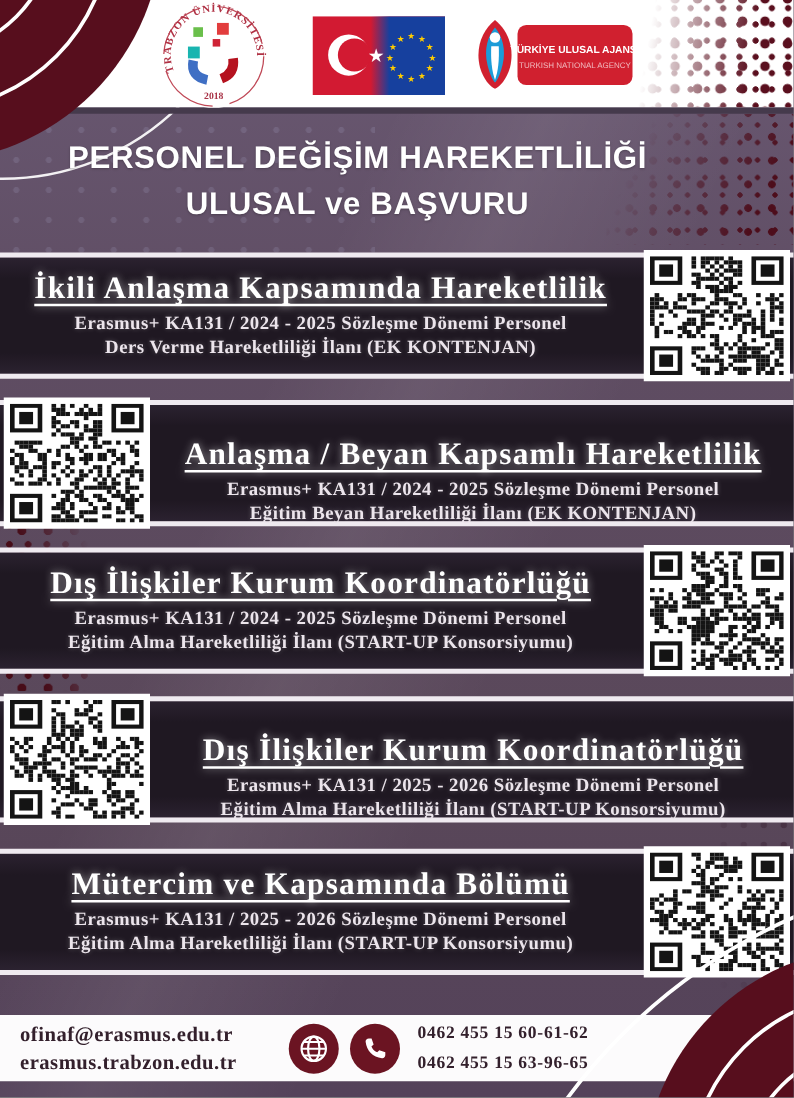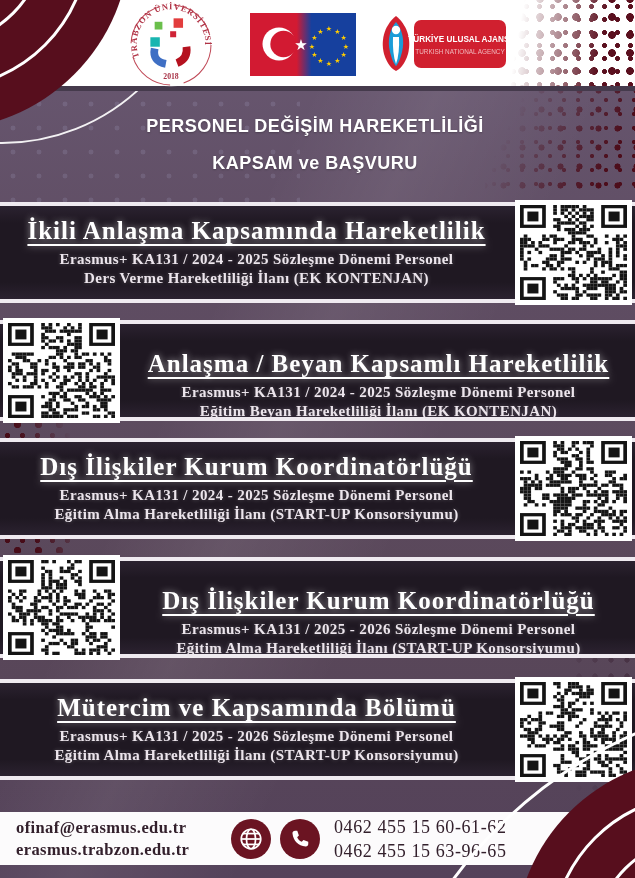--- a/index.html
+++ b/index.html
@@ -42,22 +42,22 @@
   .arc-title{position:absolute;left:-200px;top:-260px;width:400px;height:400px;border-radius:50%;
     border:2px solid rgba(255,255,255,.92);z-index:2;pointer-events:none;}
   .corner-br{position:absolute;right:-250px;bottom:-250px;width:370px;height:370px;z-index:7;pointer-events:none;}
   .corner-br .disc{position:absolute;inset:0;border-radius:50%;background:#570e1d;}
   .corner-br .ring1{position:absolute;inset:35px;border-radius:50%;border:3px solid #fff;}
   .corner-br .ring2{position:absolute;inset:78px;border-radius:50%;border:3px solid #fff;}
   .arc-br{position:absolute;right:-635px;bottom:-722px;width:900px;height:900px;border-radius:50%;
     border:3px solid #fff;z-index:6;pointer-events:none;}
   
   .main-title{position:absolute;top:108px;left:0;width:572px;z-index:2;text-align:center;color:#fff;
-    font-family:"Liberation Sans",sans-serif;font-weight:800;font-size:18px;line-height:37px;letter-spacing:.5px;
-    text-shadow:0 1px 2px rgba(0,0,0,.25);padding-left:29px;}
+    font-family:"Liberation Sans",sans-serif;font-weight:800;font-size:25px;line-height:37px;letter-spacing:.5px;
+    text-shadow:0 1px 2px rgba(0,0,0,.25);}
   
   .section{position:absolute;left:0;width:635px;height:101px;z-index:3;}
   .banner{position:absolute;inset:0;background:linear-gradient(180deg,#2b2230 0%,#1f1822 18%,#1f1822 82%,#2b2230 100%);
     border-top:4px solid #efeaf0;border-bottom:4px solid #efeaf0;}
   .sec-text{position:absolute;top:0;bottom:0;display:flex;flex-direction:column;justify-content:center;
     align-items:center;text-align:center;color:#f4eff4;}
   .qr-right .sec-text{left:6px;right:128px;}
   .qr-left  .sec-text{left:128px;right:6px;justify-content:flex-end;}
   .sec-title{font-size:25px;font-weight:700;letter-spacing:1px;color:#fff;
     text-decoration:underline;text-underline-offset:5px;text-decoration-thickness:2px;
@@ -67,21 +67,21 @@
   .qr-box{position:absolute;top:-2px;bottom:-2px;width:117px;background:#fff;padding:5px;box-sizing:border-box;z-index:4;}
   .qr-right .qr-box{right:3px;}
   .qr-left  .qr-box{left:3px;}
   .qr-code{width:100%;height:100%;}
   
   .footer{position:absolute;top:812px;left:0;width:100%;height:53px;background:#fcfbfc;z-index:5;
     display:flex;align-items:center;color:#33202c;}
   .footer-emails{padding-left:16px;width:215px;font-size:16.5px;font-weight:600;line-height:22px;letter-spacing:.4px;}
   .footer-icons{display:flex;gap:9px;align-items:center;}
   .icon-circle{width:40px;height:40px;border-radius:50%;background:#6b1422;display:flex;align-items:center;justify-content:center;}
-  .footer-phones{padding-left:14px;font-size:18px;font-weight:400;line-height:24px;letter-spacing:.6px;}
+  .footer-phones{padding-left:14px;font-size:14px;font-weight:700;line-height:24px;letter-spacing:.6px;}
 </style>
 </head>
 <body>
 
 <div class="poster">
   <div class="sheen"></div>
   <div class="dots dots-title-left"></div>
 
   <div class="header-band"></div>
   <div class="header-strip"></div>
@@ -147,21 +147,21 @@
   </div>
 
   <div class="dots dots-tr-header"></div>
   <div class="dots dots-title-right"></div>
   <div class="dots dots-left-mid"></div>
   <div class="dots dots-right-low"></div>
   <div class="arc-title"></div>
 
   <div class="main-title">
     <div>PERSONEL DEĞİŞİM HAREKETLİLİĞİ</div>
-    <div>KAPSAM ve BAŞVURU</div>
+    <div>ULUSAL ve BAŞVURU</div>
   </div>
 
   <div class="section qr-right" style="top:202px">
     <div class="banner"></div>
     <div class="sec-text">
       <div class="sec-title">İkili Anlaşma Kapsamında Hareketlilik</div>
       <div class="sec-sub">
         <div>Erasmus+ KA131 / 2024 - 2025 Sözleşme Dönemi Personel</div>
         <div>Ders Verme Hareketliliği İlanı (EK KONTENJAN)</div>
       </div>

